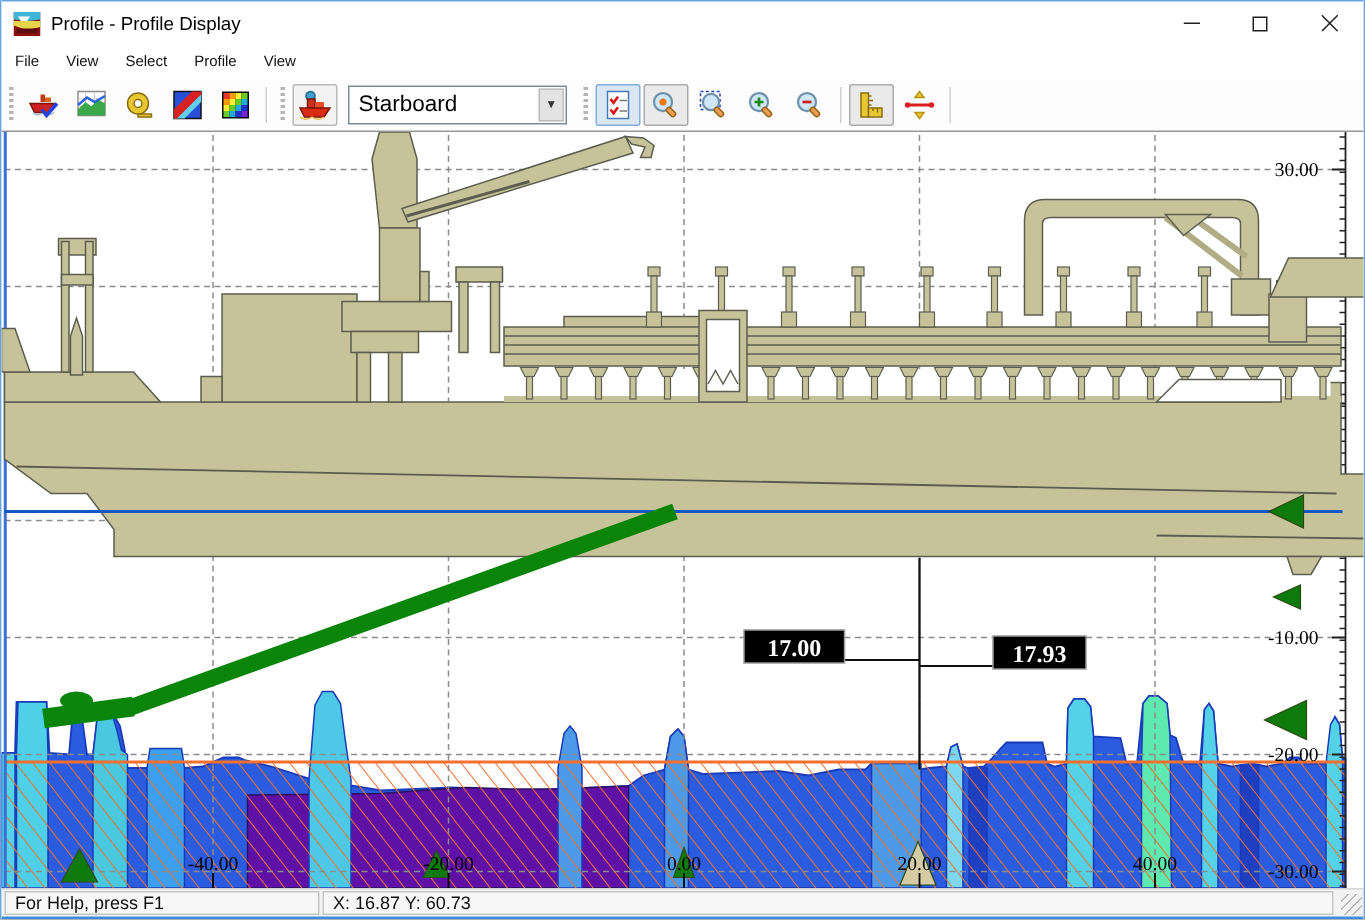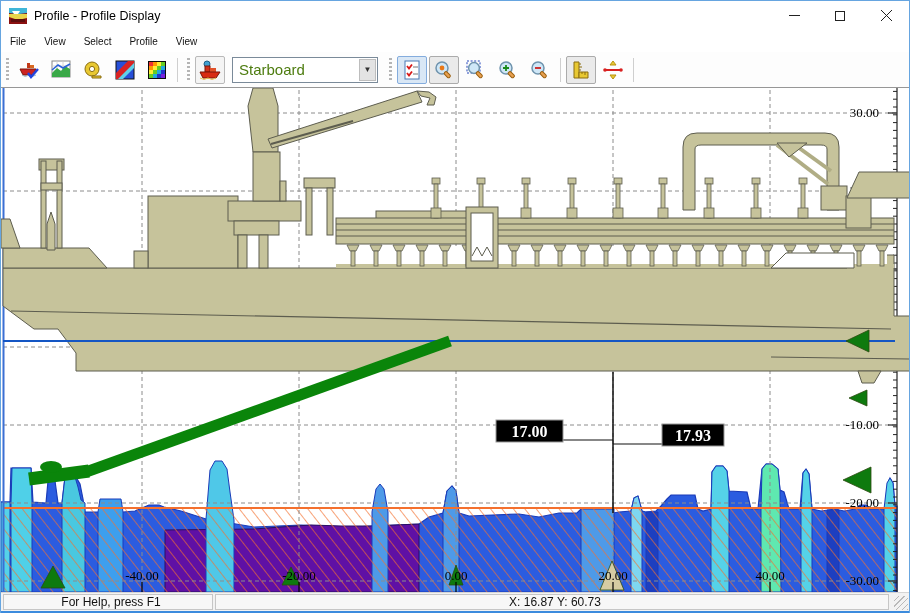--- a/index.html
+++ b/index.html
@@ -26,30 +26,30 @@
     background:repeating-linear-gradient(180deg,#b5b5b5 0 2px,transparent 2px 4px);
     background-size:3px 100%;background-repeat:no-repeat;background-position:center;}
   .tbtn{width:30px;height:28px;display:flex;align-items:center;justify-content:center;
     border:1px solid transparent;border-radius:2px;margin:0 1px;background:transparent;padding:0;}
   .tbtn.pressed-blue{background:#D9E7F5;border-color:#84ACDD;}
   .tbtn.pressed-gray{background:#EAEAEA;border-color:#ABABAB;}
   .tbtn.raised{background:#f4f4f4;border-color:#b9b9b9;}
   .sep{width:1px;height:24px;background:#cfcfcf;margin:0 4px;}
   .combo{width:146px;height:26px;border:1px solid #7a8a99;background:#fff;display:flex;
     align-items:center;margin:0 6px;}
-  .combo-text{flex:1;font-size:15px;padding-left:6px;color:#4d7c0f;}
+  .combo-text{flex:1;font-size:15px;padding-left:6px;color:#000000;}
   .combo-btn{width:17px;height:22px;margin-right:1px;background:#E3E3E3;border:1px solid #bdbdbd;
     display:flex;align-items:center;justify-content:center;font-size:8px;color:#333;}
   
   .plot-area{position:absolute;top:88px;left:0;width:910px;height:504px;background:#fff;}
   
   .statusbar{position:absolute;top:592px;left:0;width:100%;height:19px;background:#F2F2F2;
     border-top:1px solid #d5d5d5;font-size:12px;color:#111;}
   .pane{position:absolute;top:1px;height:16px;background:#F7F7F7;border:1px solid #C6C6C6;
-    display:flex;align-items:center;padding-left:6px;justify-content:center;}
+    display:flex;align-items:center;padding-left:6px;}
   .pane1{left:2px;width:210px;}
   .pane2{left:214px;width:674px;}
   .grip-resize{position:absolute;right:1px;top:3px;width:14px;height:14px;
     background:repeating-linear-gradient(135deg,transparent 0 3px,#b9b9b9 3px 4px);}
   .bottom-border{position:absolute;top:611px;left:0;width:100%;height:2px;background:#3C8BDD;}
   text{font-family:"Liberation Serif",serif;}
 </style>
 </head>
 <body>
 

